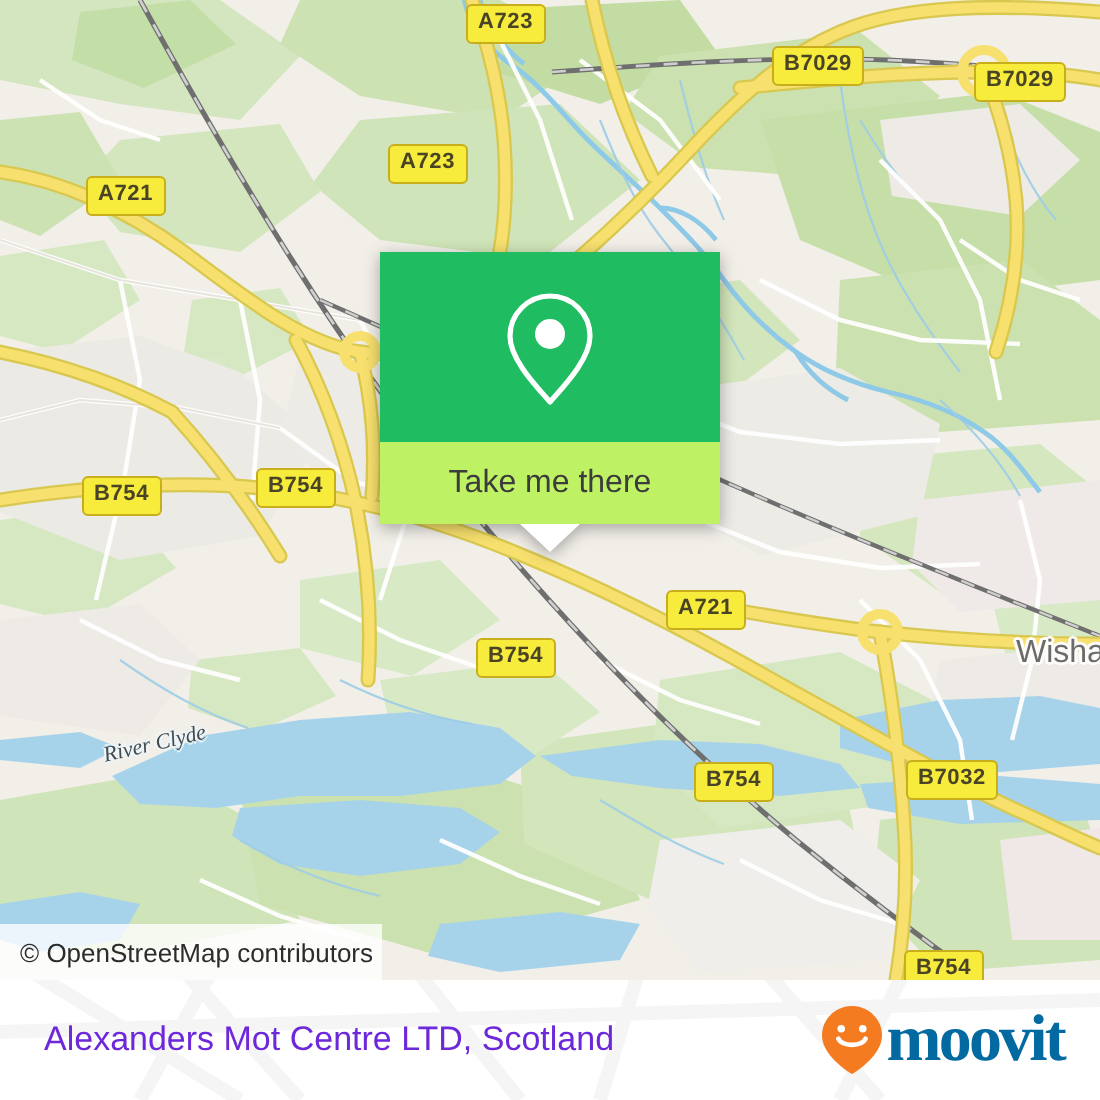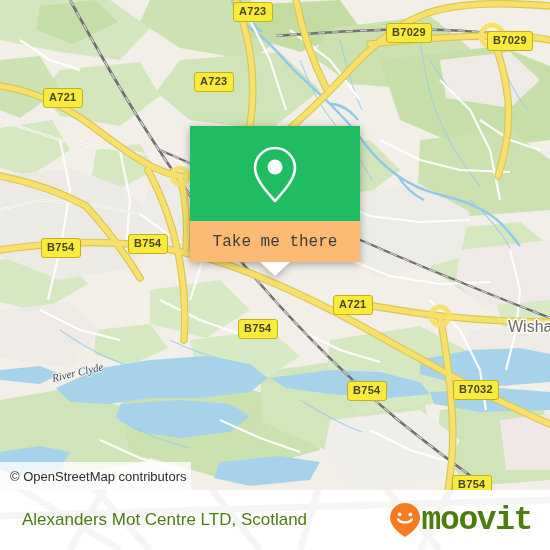--- a/index.html
+++ b/index.html
@@ -84,28 +84,28 @@
     filter: drop-shadow(0 2px 4px rgba(0,0,0,0.32));
   }
   #popup-image {
     height: 95px;
     background: #1fbc62;
     display: flex;
     align-items: center;
     justify-content: center;
   }
   #popup-button {
-    background: #fdba74;
+    background: #bef264;
     height: 41px;
     display: flex;
     align-items: center;
     justify-content: center;
     color: #3c3c3c;
     font-size: 16px;
-    font-family: Liberation Mono, monospace;
+    font-family: Liberation Sans, sans-serif;
     cursor: pointer;
   }
   #popup-tail {
     position: absolute;
     left: 50%;
     top: 136px;
     width: 0; height: 0;
     margin-left: -15px;
     border-left: 15px solid transparent;
     border-right: 15px solid transparent;
@@ -143,39 +143,39 @@
     left: 0; top: -30px;
     width: 550px; height: 90px;
     opacity: .5;
   }
   #footer-title {
     position: absolute;
     left: 22px;
     top: 50%;
     transform: translateY(-50%);
     font-size: 17px;
-    color: #4d7c0f;
+    color: #6d28d9;
     white-space: nowrap;
     font-family: "Liberation Sans", sans-serif;
   }
   #brand {
     position: absolute;
     right: 18px;
     top: 50%;
     transform: translateY(-50%);
     display: flex;
     align-items: center;
   }
   #brand-wordmark {
     font-size: 33px;
     font-weight: bold;
-    color: #4d7c0f;
+    color: #0369a1;
     letter-spacing: -1.4px;
     line-height: 1;
-    font-family: Liberation Mono, monospace;
+    font-family: Liberation Serif, serif;
   }
 </style>
 </head>
 <body>
 
 <div id="app">
 
   <div id="map">
 
     <svg class="maplayer" viewBox="0 0 550 490">

